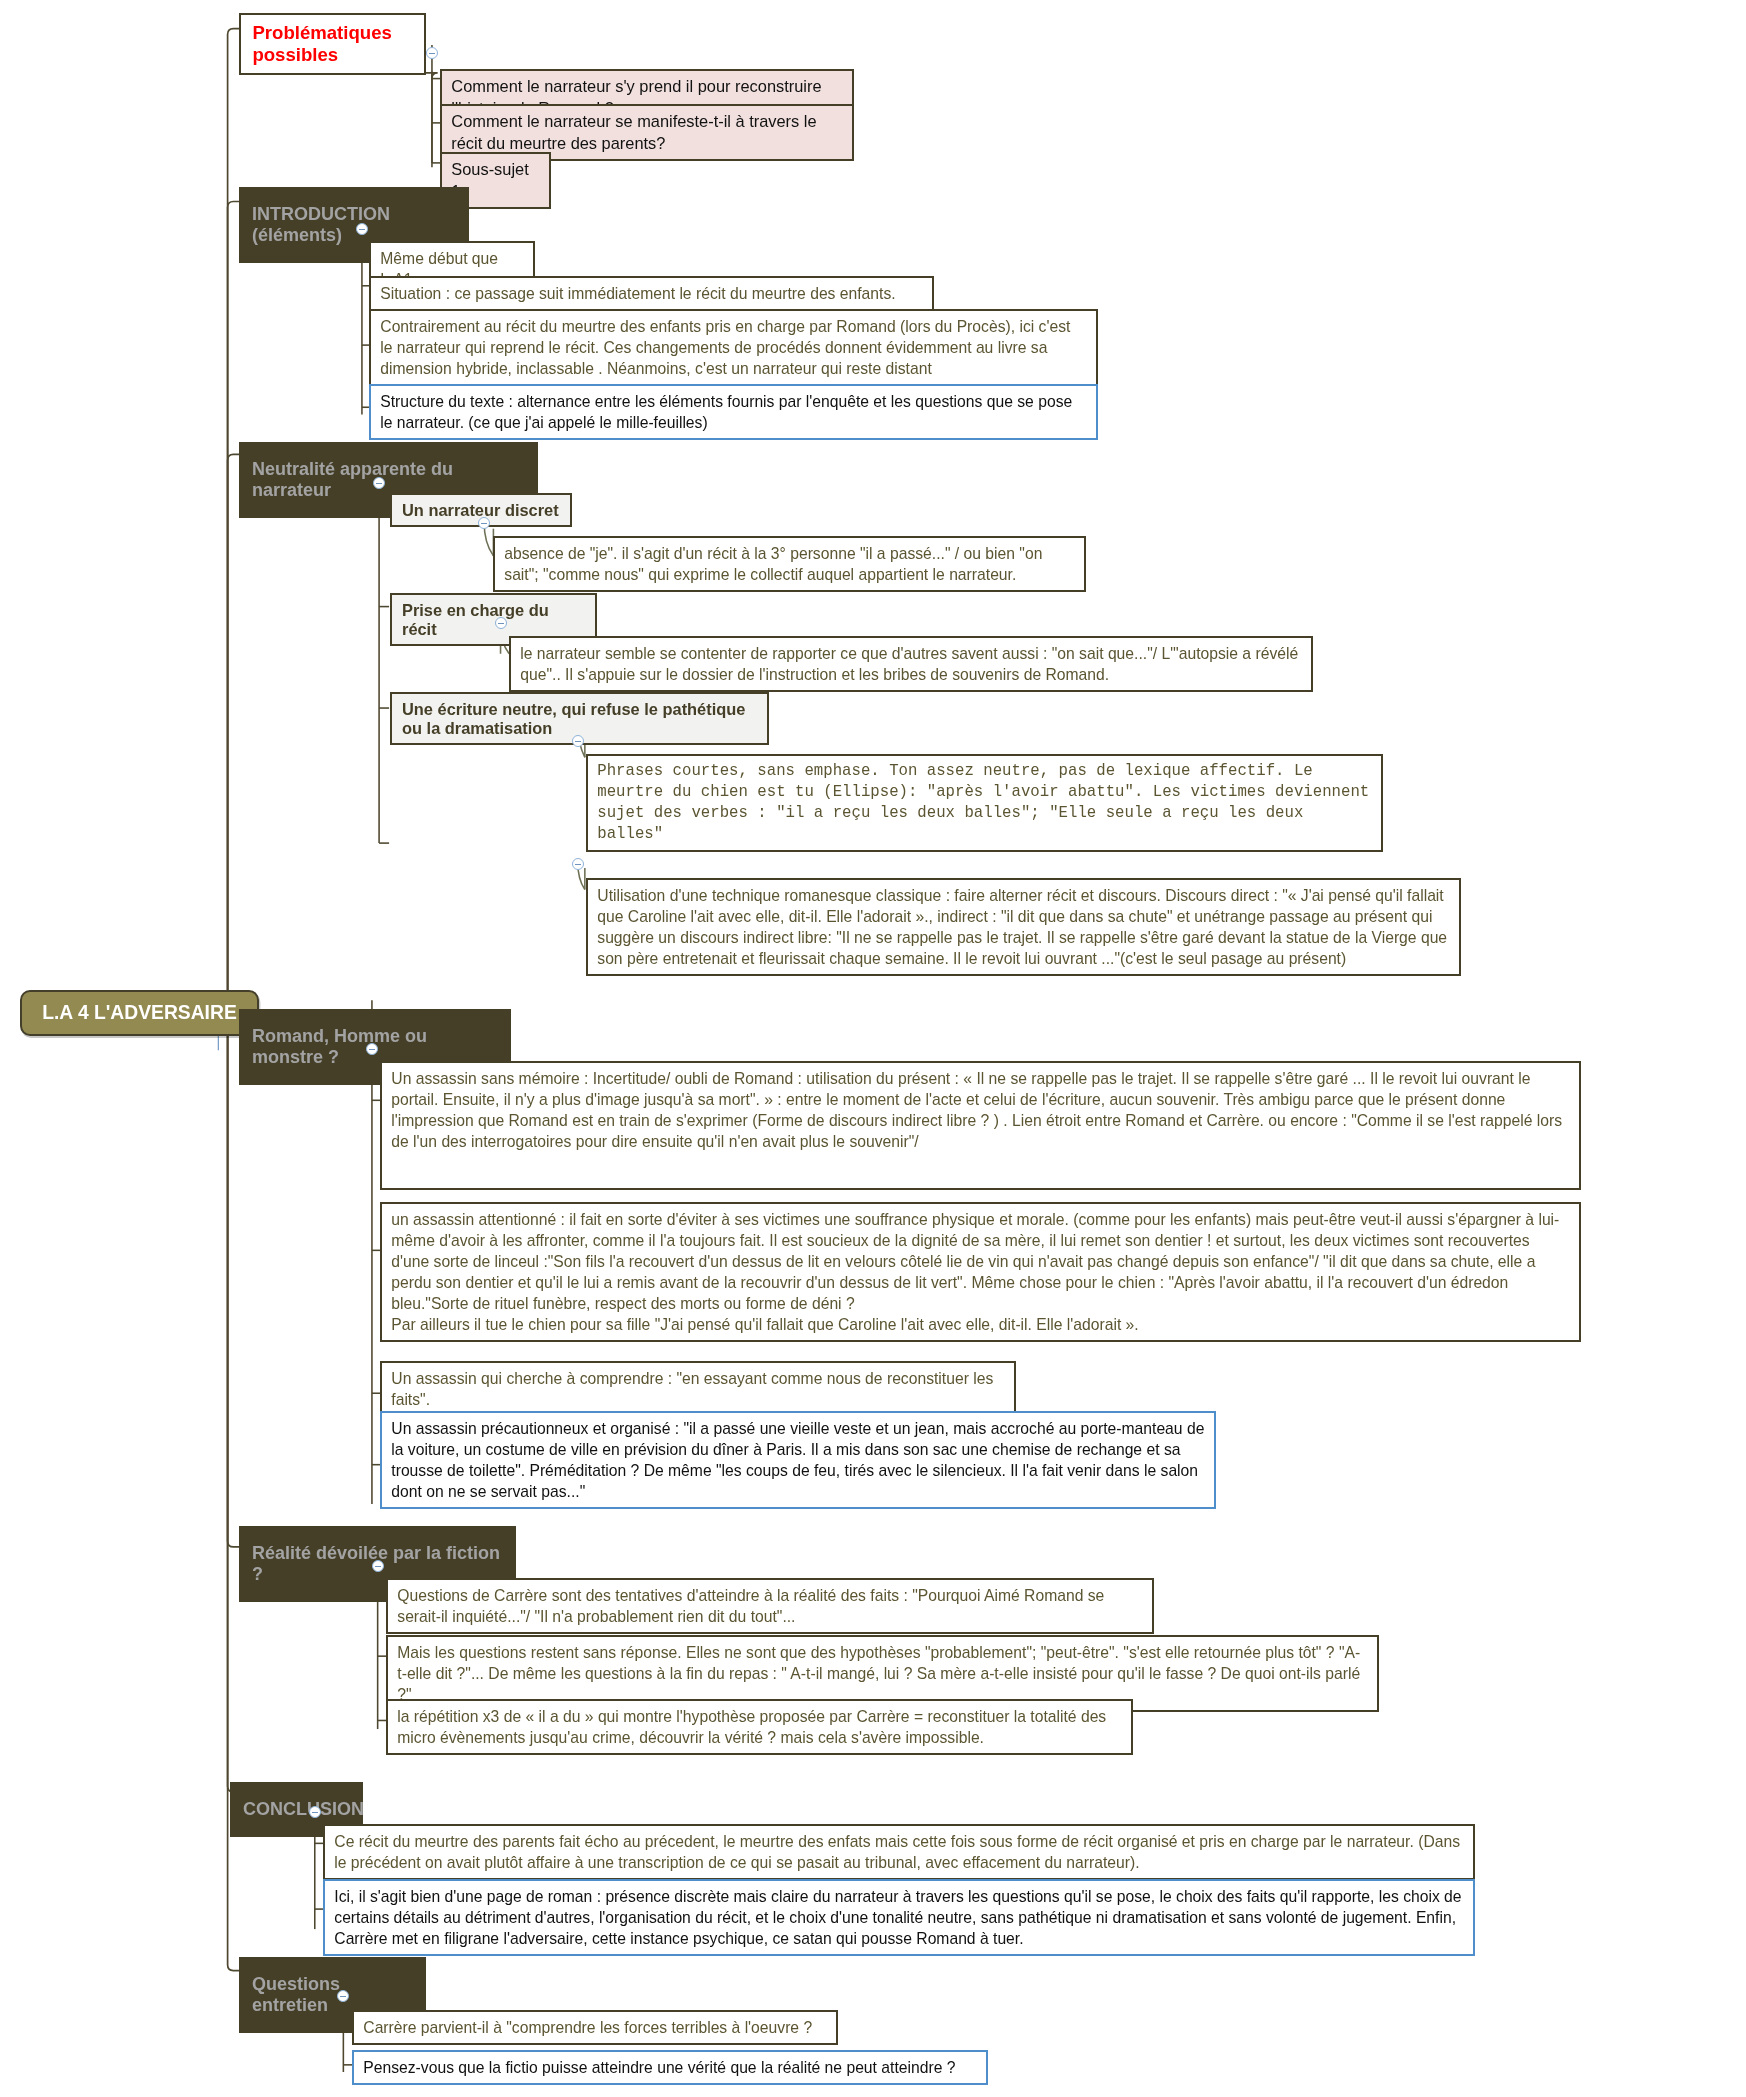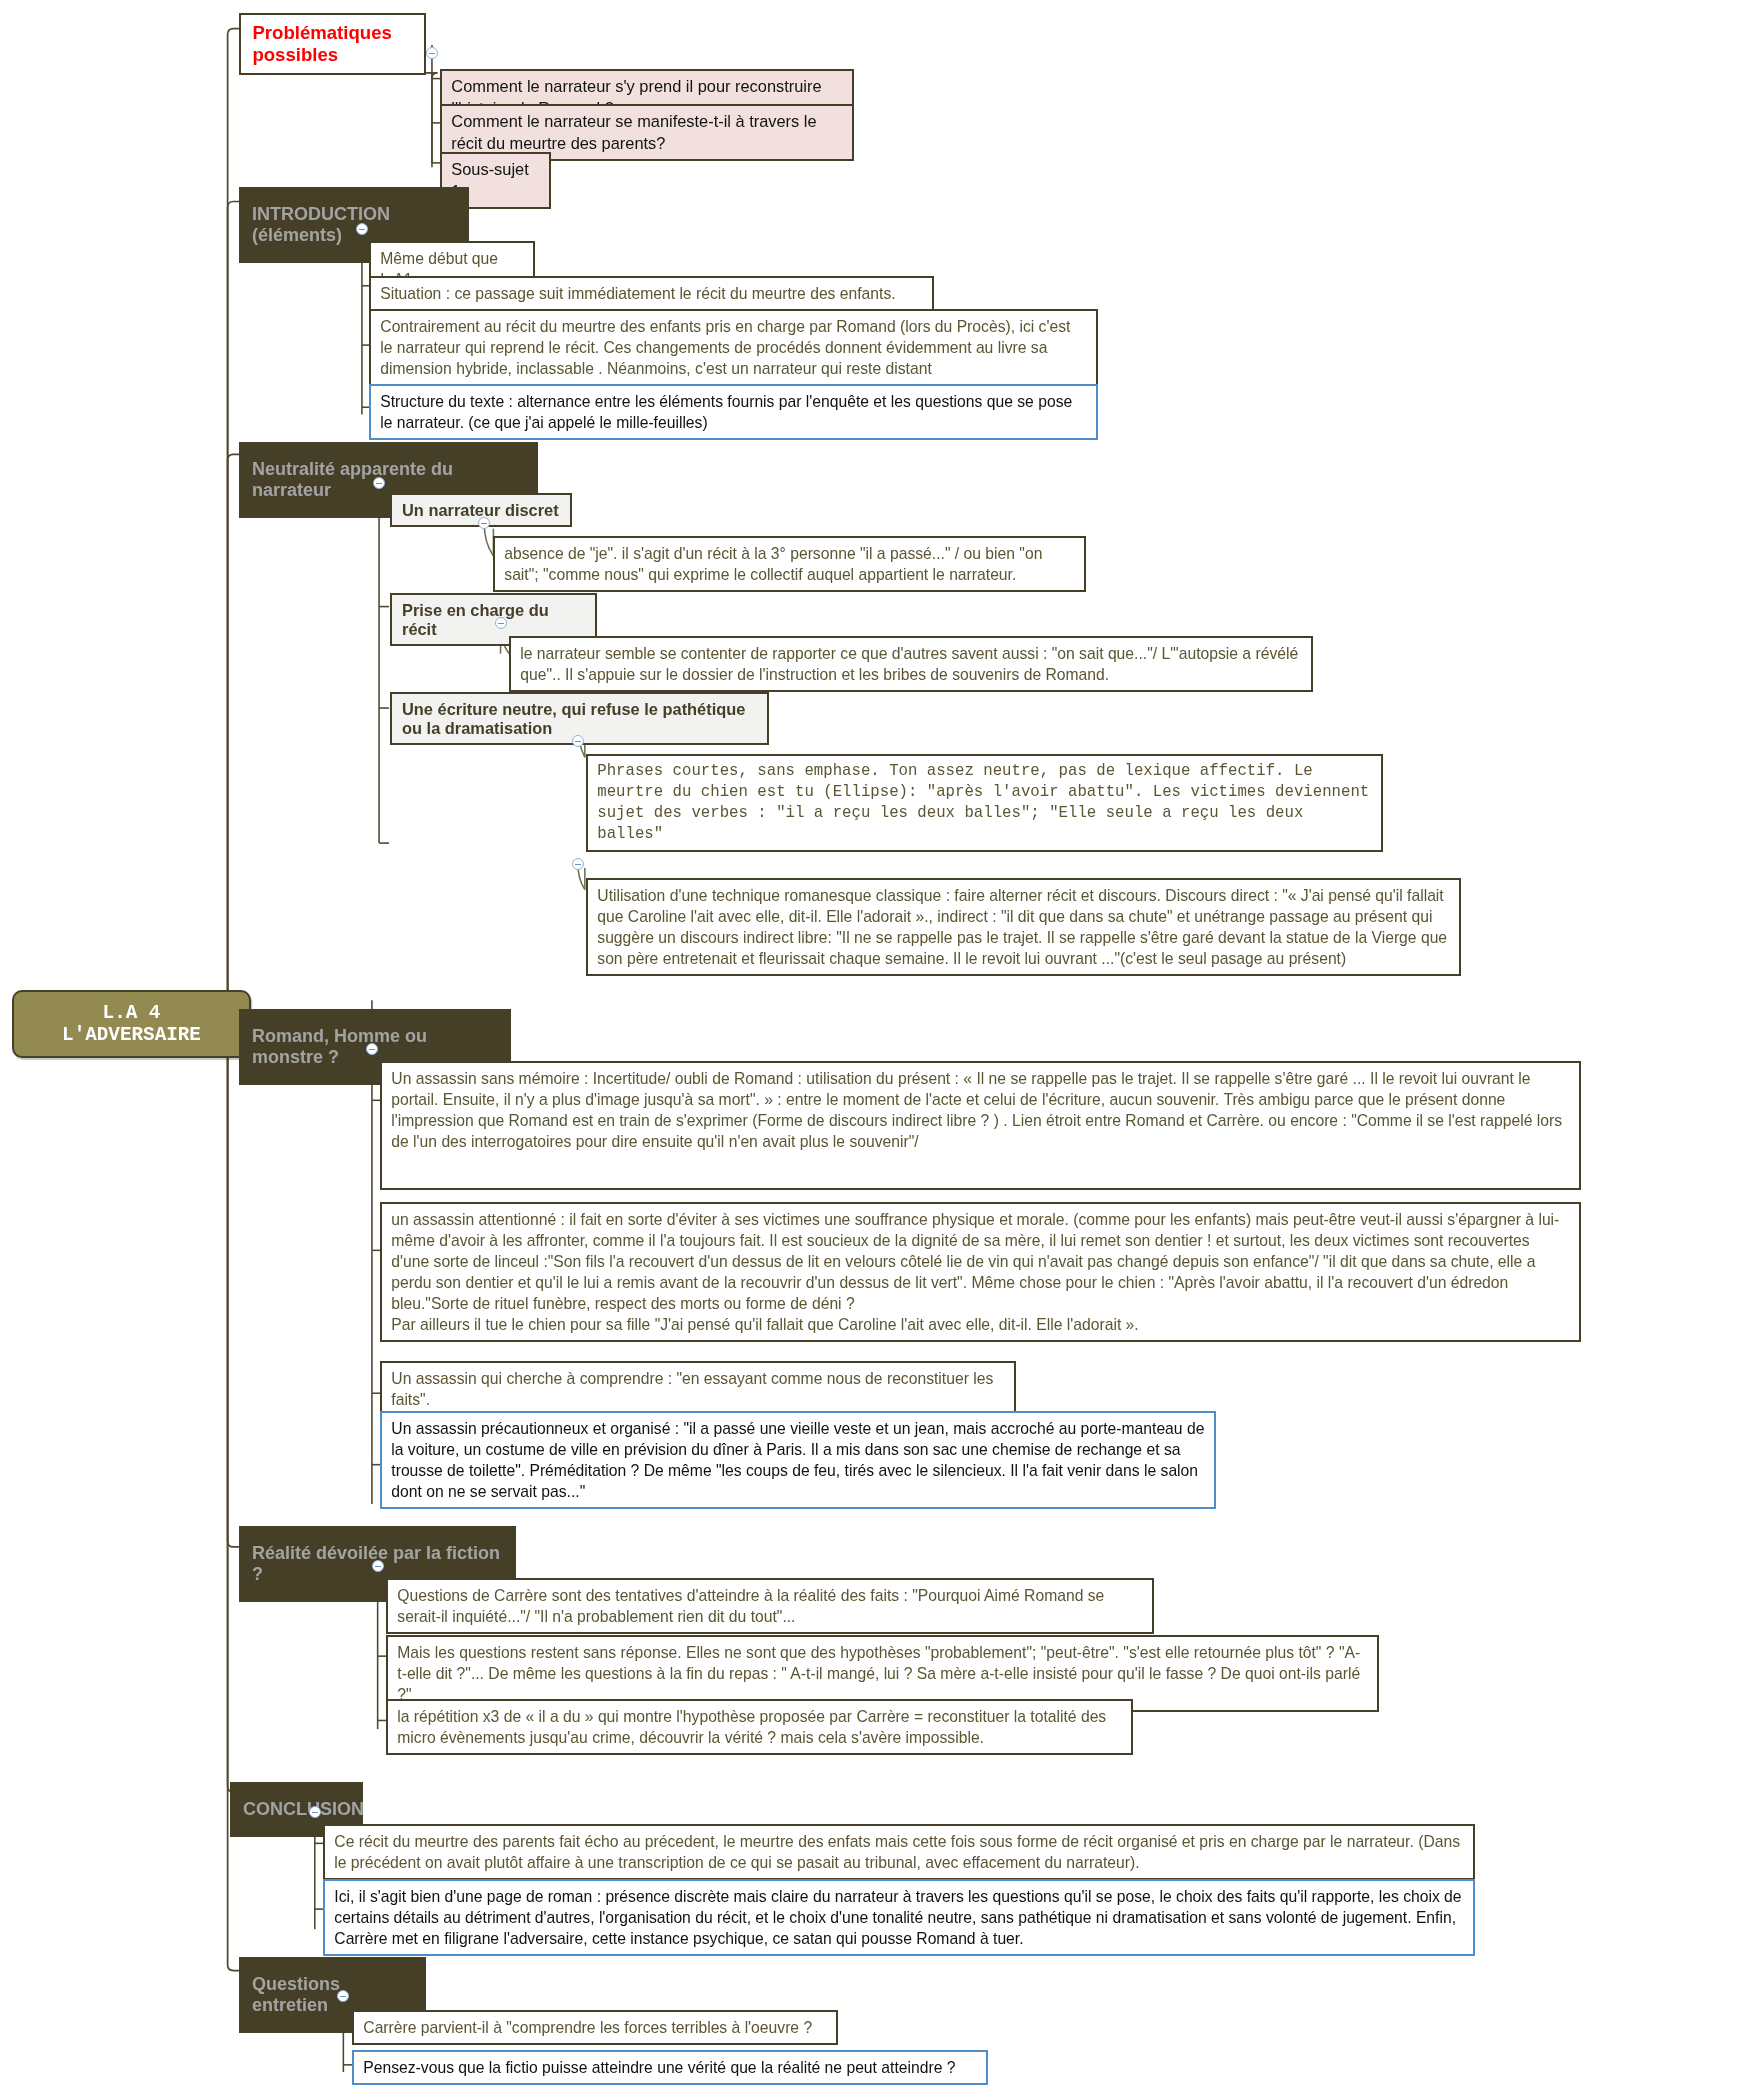--- a/index.html
+++ b/index.html
@@ -230,21 +230,21 @@
     </g>
 
     <g fill="none" stroke="#4F4830" stroke-width="2.2">
       <path d="M480 2786 V2810"></path>
       <path d="M480 2810 V2900"></path>
       <path d="M480 2834 H494"></path>
       <path d="M480 2890 H494"></path>
     </g>
   </svg>
 
-  <div class="node n-root" style="left:12px; top:990px; width:239px;font-family:Liberation Mono, monospace;">
+  <div class="node n-root" style="left:20px; top:990px; width:239px;">
     <span class="txt">L.A 4 L'ADVERSAIRE</span>
   </div>
 
   <div class="node n-title" style="left:239px; top:13px; width:187px;">
     <span class="txt">Problématiques possibles</span>
   </div>
   <div class="handle" style="left:426px; top:47px;"></div>
 
   <div class="node n-pink" style="left:440px; top:69px; width:414px;">
     <span class="txt">Comment le narrateur s'y prend il pour reconstruire l'histoire de Romand ?</span>

